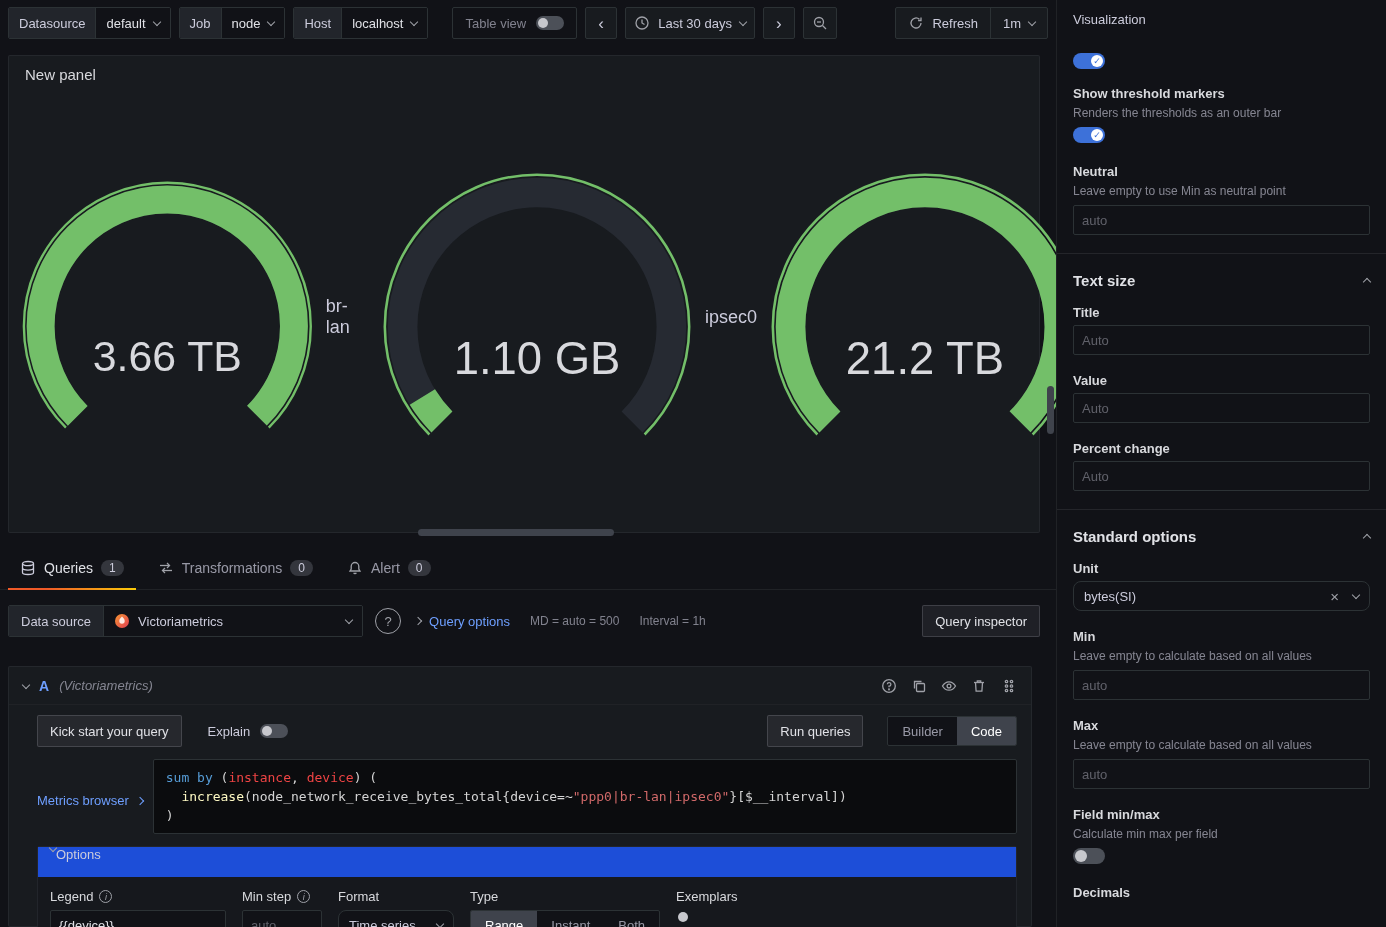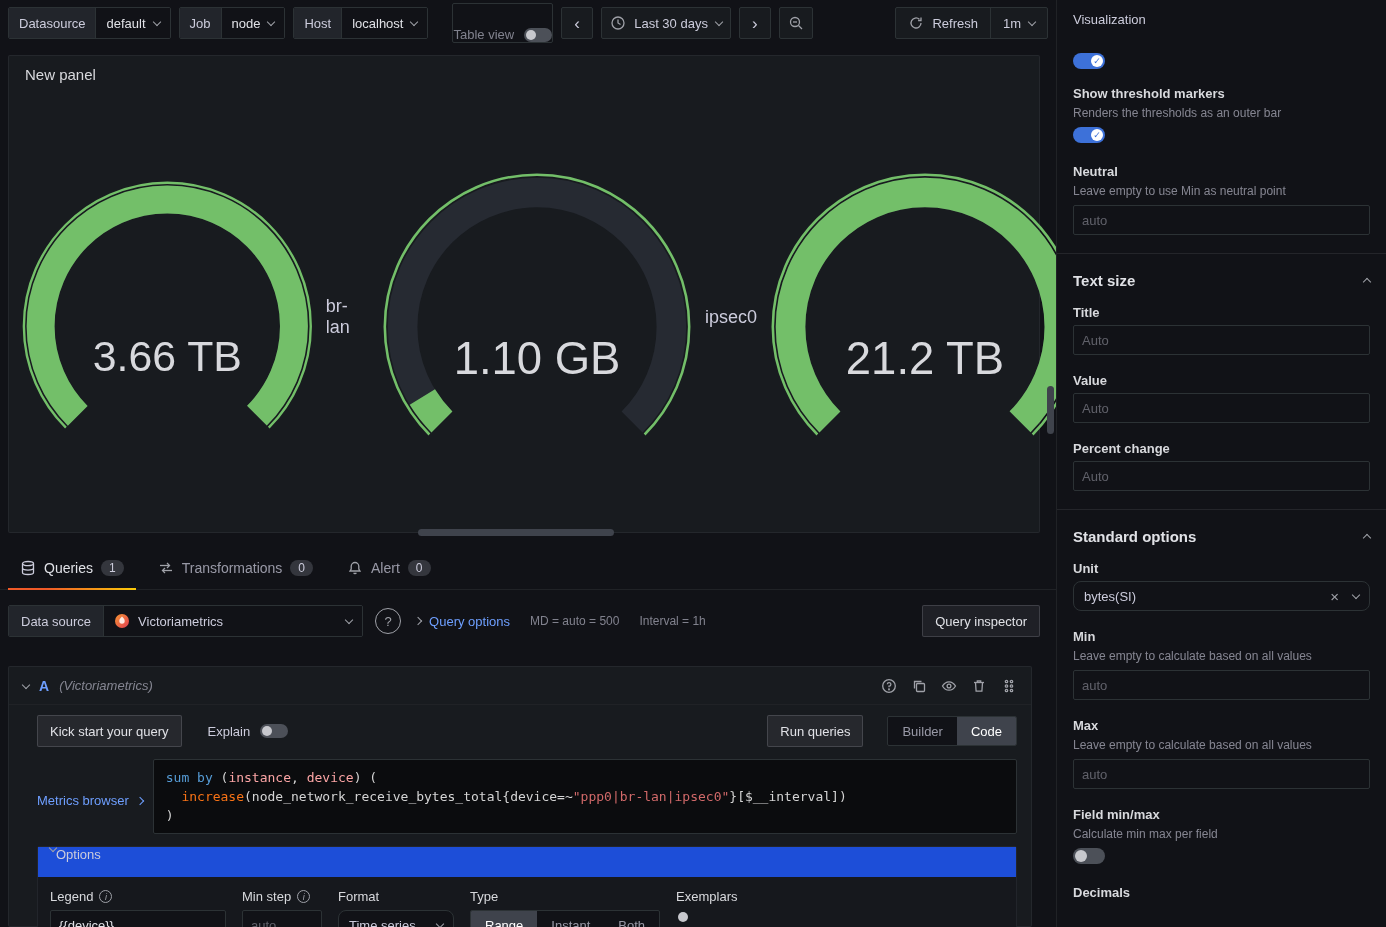--- a/index.html
+++ b/index.html
@@ -18,21 +18,21 @@
   .topbar { display:flex; align-items:center; height:46px; padding:0 8px; gap:8px; }
   .ctl-group { display:flex; height:32px; border:1px solid #2c3235; border-radius:2px; overflow:hidden; flex:0 0 auto; }
   .ctl-label { background:#22252b; display:flex; align-items:center; padding:0 10px; color:#ccccdc; border-right:1px solid #2c3235; }
   .ctl-value { display:flex; align-items:center; gap:8px; padding:0 10px; color:#e0e1e6; background:#111217; cursor:pointer; }
   .chev { display:inline-block; width:6px; height:6px; border-right:1.5px solid #9fa1a8; border-bottom:1.5px solid #9fa1a8; transform:rotate(45deg); margin-top:-2px; }
   .chev.up { transform:rotate(-135deg); margin-top:3px; }
   .chev.right { transform:rotate(-45deg); margin:0 0 0 2px; }
   .box-btn { display:flex; align-items:center; justify-content:center; height:32px; min-width:32px;
     border:1px solid #2c3235; border-radius:2px; background:#181b1f; color:#ccccdc; cursor:pointer; gap:8px; padding:0 8px; }
   .nav-glyph { font-size:17px; line-height:1; color:#ccccdc; }
-  .tv-box { display:flex; align-items:flex-end; gap:10px; height:40px; padding:0 0;
+  .tv-box { display:flex; align-items:center; gap:10px; height:32px; padding:0 12px;
     border:1px solid #2c3235; border-radius:2px; margin-left:16px; color:rgba(204,204,220,.6); }
   .refresh-group { display:flex; height:32px; border:1px solid #2c3235; border-radius:2px; margin-left:auto; background:#181b1f; }
   .refresh-group .seg { display:flex; align-items:center; gap:8px; padding:0 12px; cursor:pointer; }
   .refresh-group .seg + .seg { border-left:1px solid #2c3235; }
 
   
   .toggle { position:relative; width:32px; height:16px; border-radius:9px; background:#4c5058; flex:0 0 auto; cursor:pointer; }
   .toggle::after { content:""; position:absolute; top:2px; left:2px; width:12px; height:12px; border-radius:50%; background:#c7c8cd; }
   .toggle.on { background:#3d71d9; }
   .toggle.on::after { content:"✓"; left:18px; background:#fff; color:#3d71d9; font-size:9px; line-height:12px; text-align:center; }
@@ -90,21 +90,21 @@
   .explain { display:flex; align-items:center; gap:10px; margin-left:12px; color:#ccccdc; }
   .right-tools { margin-left:auto; display:flex; align-items:center; gap:24px; }
   .seg-group { display:flex; height:30px; border:1px solid #2c3235; border-radius:2px; overflow:hidden; background:#111217; }
   .seg-group .sg { display:flex; align-items:center; padding:0 14px; color:rgba(204,204,220,.72); cursor:pointer; }
   .seg-group .sg.active { background:#3f434c; color:#fff; }
   .qeditor-row { display:flex; margin:12px 14px 0 28px; gap:10px; }
   .mbrowser { color:#6e9fff; padding-top:8px; white-space:nowrap; cursor:pointer; display:flex; gap:6px; align-items:center; }
   .mbrowser .chev { border-color:#6e9fff; }
   .code-box { flex:1; background:#0b0c0e; border:1px solid #2c3235; border-radius:2px; padding:8px 12px;
     font-family:"DejaVu Sans Mono","Liberation Mono",monospace; font-size:13px; line-height:19px; white-space:pre; }
-  .tk-kw { color:#569cd6; } .tk-id { color:#fca5a5; } .tk-fn { color:#f97316; }
+  .tk-kw { color:#569cd6; } .tk-id { color:#ef4444; } .tk-fn { color:#fef9c3; }
   .tk-str { color:#d16969; } .tk-p { color:#d4d4d4; }
 
   
   .opt-box { margin:12px 14px 0 28px; background:#16181d; border:1px solid #22252b; border-radius:2px; }
   .opt-head { display:flex; align-items:flex-start; gap:0; height:30px; padding:0 12px; background:#1d4ed8; cursor:pointer; }
   .opt-body { display:flex; gap:16px; padding:12px; align-items:flex-start; }
   .fcol .flab { display:flex; align-items:center; gap:6px; margin-bottom:6px; color:#d8d9dd; }
   .info-i { width:13px; height:13px; border-radius:50%; border:1px solid #9fa1a8; color:#9fa1a8;
     font-size:9px; display:inline-flex; align-items:center; justify-content:center; font-style:italic; }
   .inp { height:30px; background:#111217; border:1px solid #2c3235; border-radius:2px; color:#e0e1e6;

